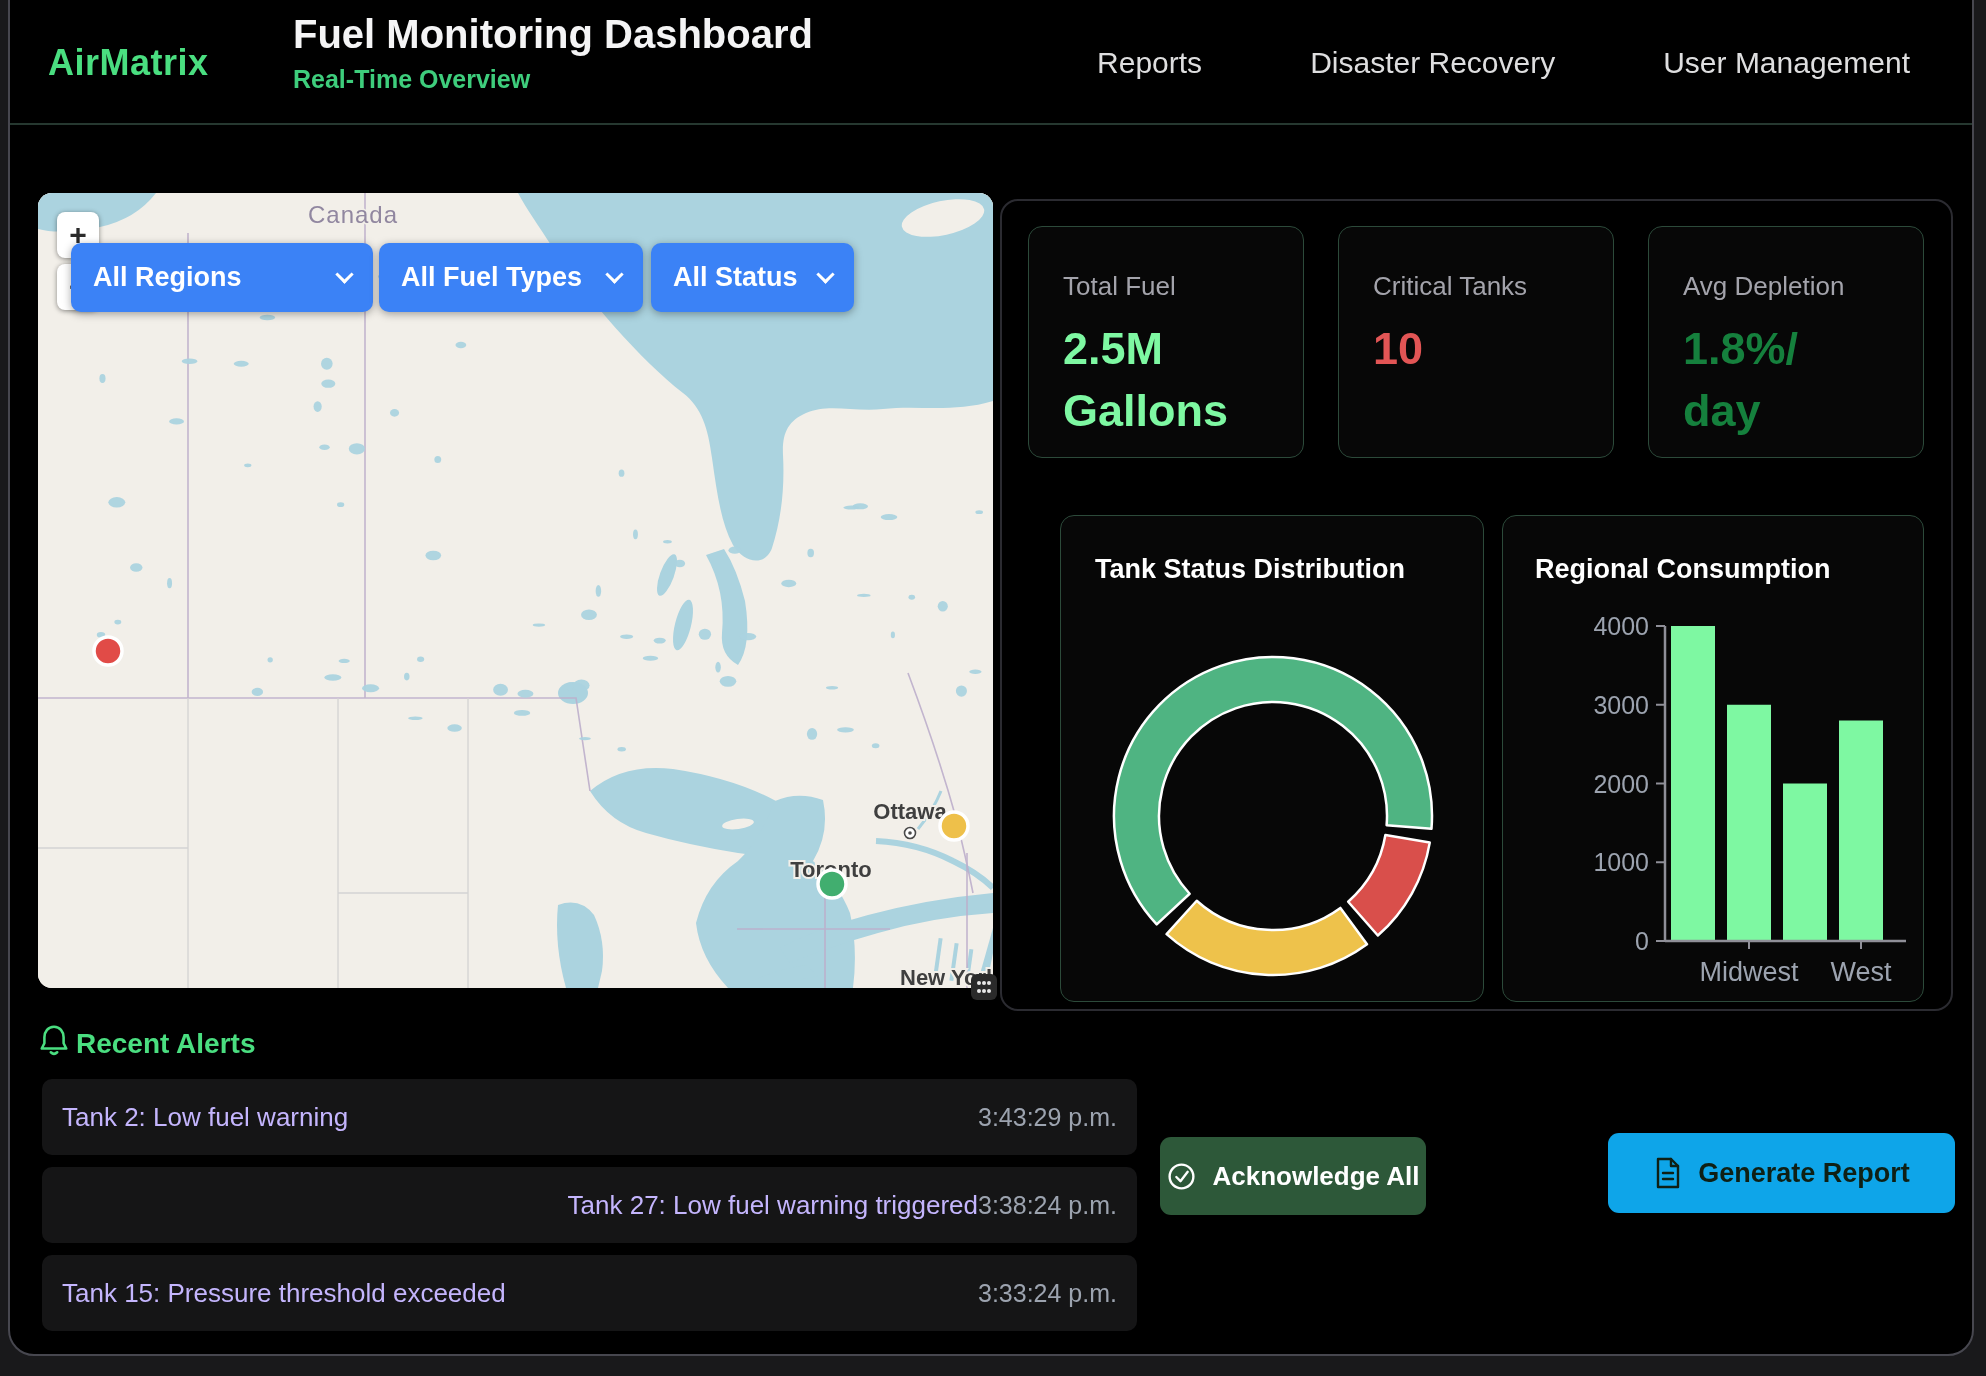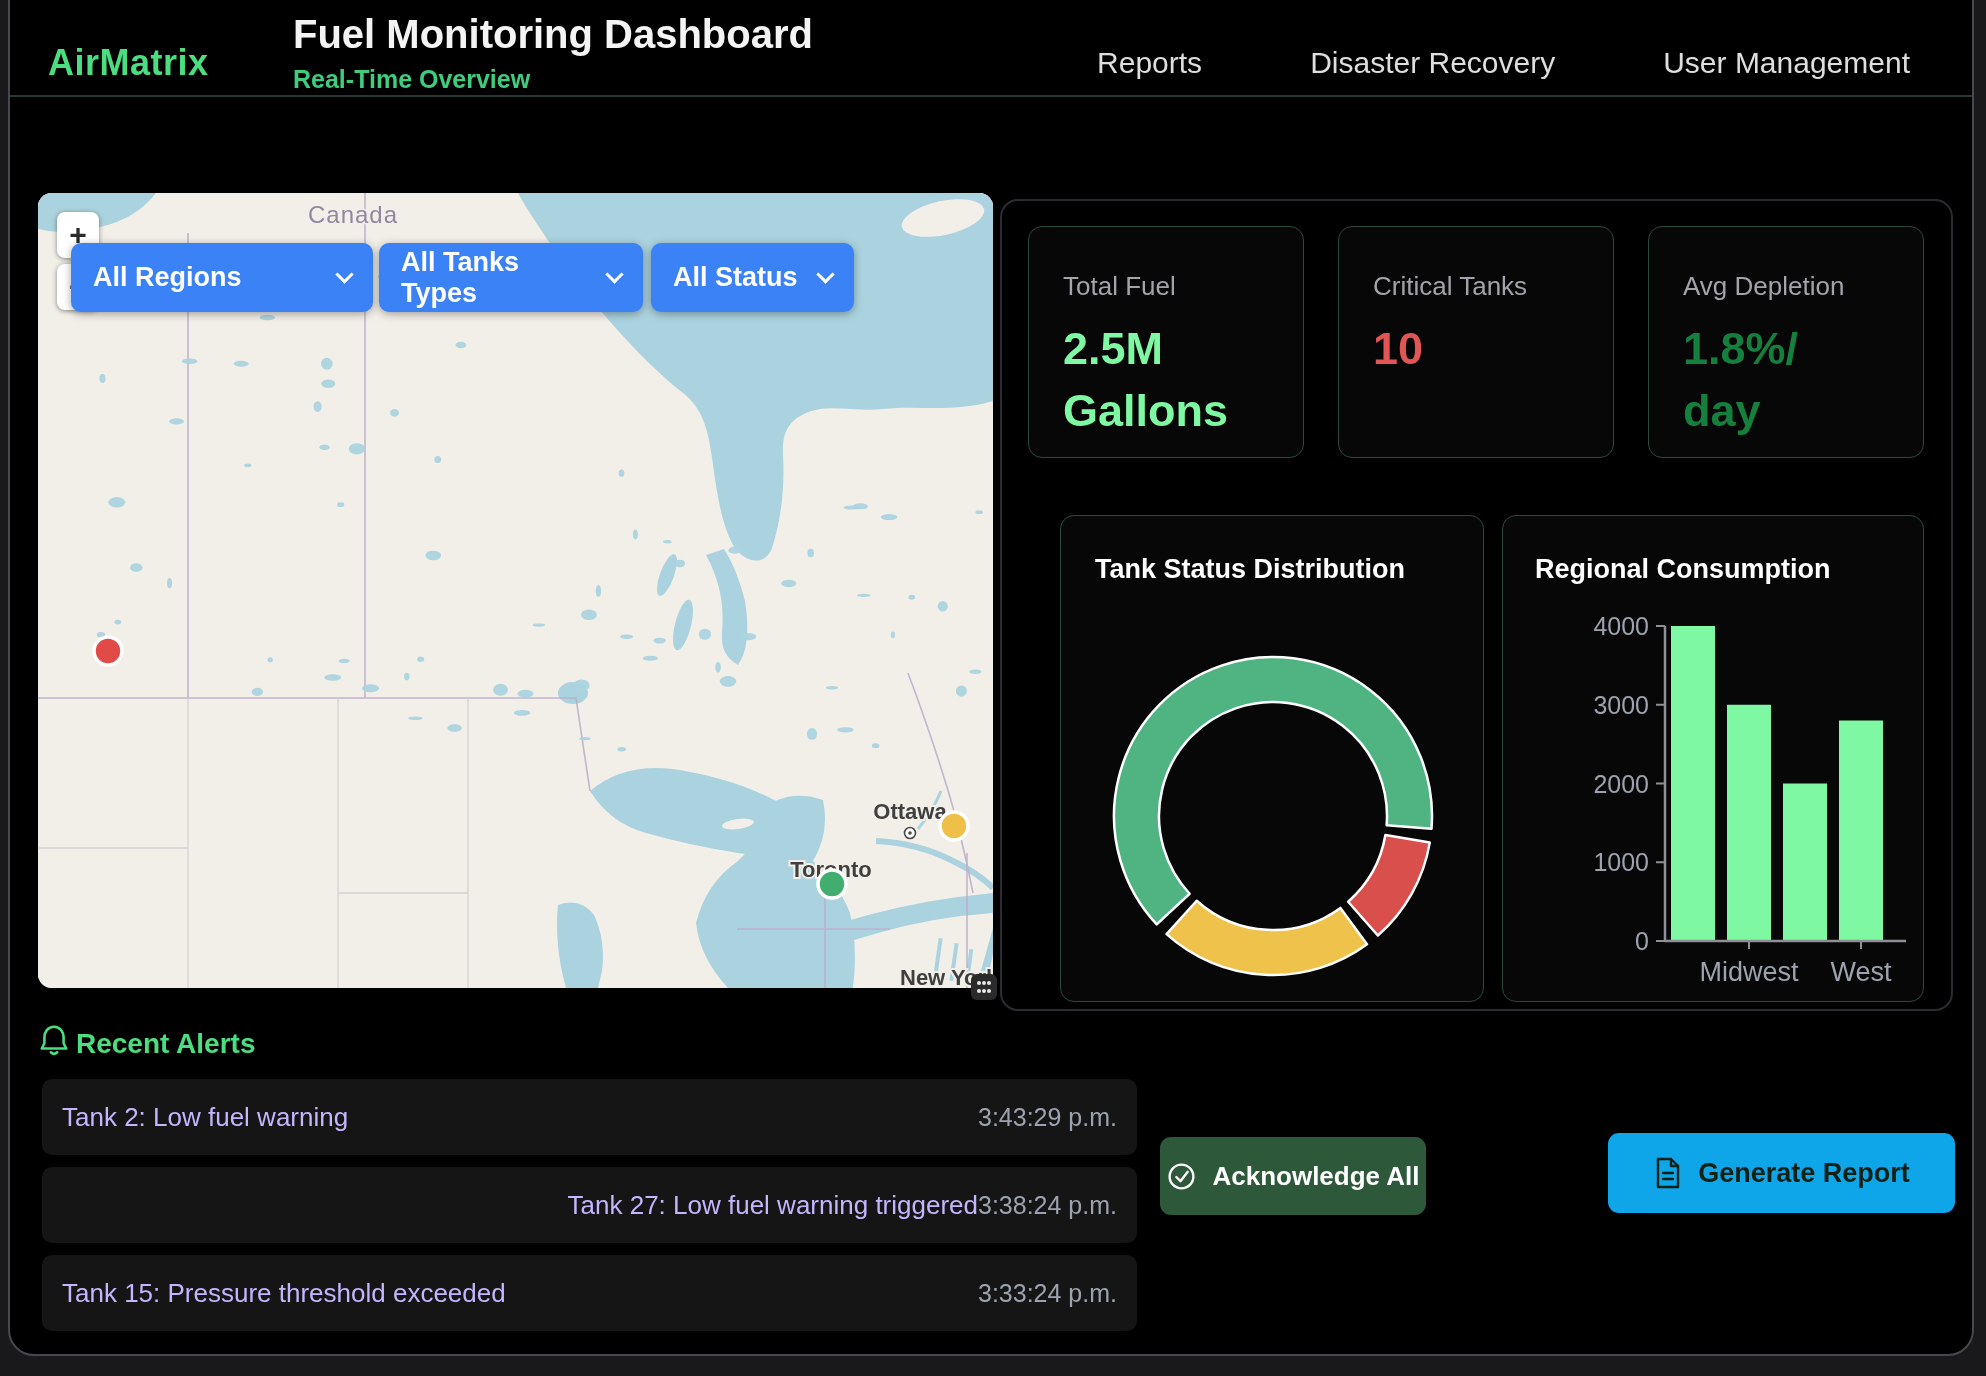--- a/index.html
+++ b/index.html
@@ -9,21 +9,21 @@
     font-family:"Liberation Sans", sans-serif; color:#eee;
   }
 
   
   .frame {
     position:absolute; left:8px; top:-30px; width:1966px; height:1386px;
     background:#000; border:2px solid #47474f; border-radius:26px;
   }
 
   
-  .header { position:absolute; left:10px; top:0; width:1962px; height:97px;
+  .header { position:absolute; left:10px; top:0; width:1962px; height:125px;
     border-bottom:2px solid #263830; }
   .brand { position:absolute; left:38px; top:42px; font-size:36px; font-weight:bold; color:#4ade80; letter-spacing:.5px;}
   .title-block { position:absolute; left:283px; top:12px; }
   .page-title { font-size:40px; font-weight:bold; color:#f4f4f5; }
   .page-subtitle { margin-top:8px; font-size:25px; font-weight:600; color:#3ecd7c; }
   .nav { position:absolute; right:62px; top:0; height:125px; display:flex; align-items:center; gap:108px; }
   .nav-item { font-size:30px; color:#dededf; cursor:pointer; white-space:nowrap; }
 
   
   .map-panel { position:absolute; left:38px; top:193px; width:955px; height:795px;
@@ -245,21 +245,21 @@
 
   <div class="zoom-btn" style="left:19px; top:19px;">+</div>
   <div class="zoom-btn" style="left:19px; top:71px;">−</div>
 
   <div class="filters">
     <div class="dropdown" style="left:33px; top:50px; width:302px;">
       <span class="dd-label">All Regions</span>
       <span class="chevron"></span>
     </div>
     <div class="dropdown" style="left:341px; top:50px; width:264px;">
-      <span class="dd-label">All Tanks Types</span>
+      <span class="dd-label">All Fuel Types</span>
       <span class="chevron"></span>
     </div>
     <div class="dropdown" style="left:613px; top:50px; width:203px;">
       <span class="dd-label">All Status</span>
       <span class="chevron"></span>
     </div>
   </div>
 </div>
 <div class="drag-handle">
   <i></i>

